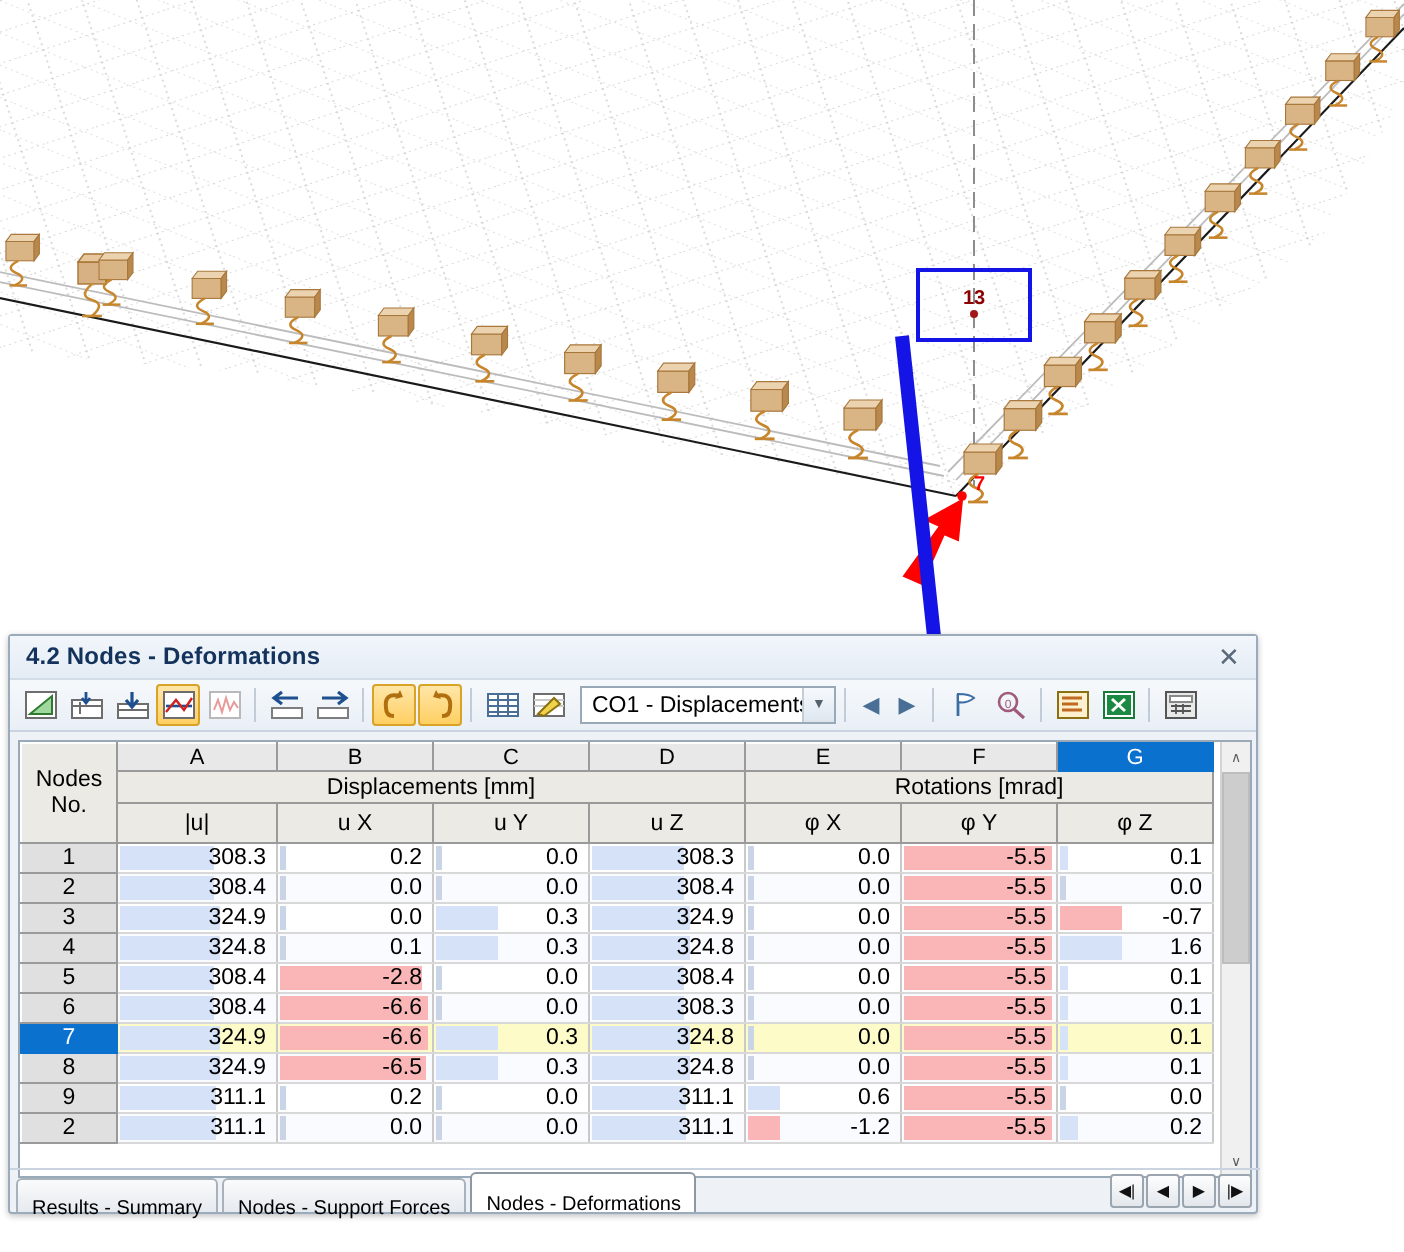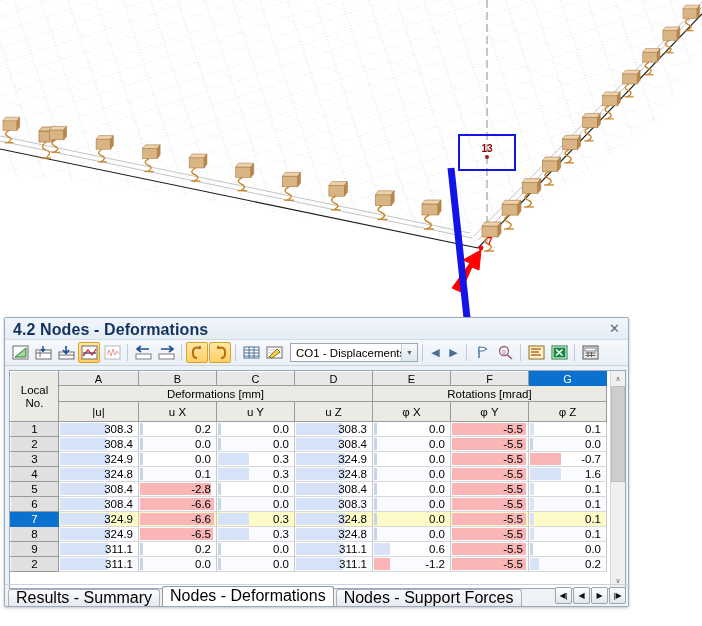--- a/index.html
+++ b/index.html
@@ -27,21 +27,21 @@
     border-radius: 2px;
     box-shadow: 0 1px 3px rgba(0,0,0,.25);
   }
   #titlebar {
     position: relative; height: 22px;
     background: linear-gradient(to bottom,#f2f6fb 0%, #e4ecf5 100%);
     border-bottom: 1px solid #d2dce6;
   }
   #titlebar .tt {
     position: absolute; left: 8px; top: 3px;
-    font-size: 16px; font-weight: bold; color: #14335c;
+    font-size: 12px; font-weight: bold; color: #14335c;
     letter-spacing: .1px;
     white-space: nowrap;
   }
   #closebtn {
     position: absolute; right: 5px; top: 2px; width: 17px; height: 17px;
     color: #5a6a7a; font-size: 13px; line-height: 17px; text-align: center;
     cursor: pointer;
   }
 
   
@@ -150,25 +150,25 @@
     background: #cdcdcd; border: 1px solid #bdbdbd;
   }
 
   
   #tabbar {
     position: absolute; left: 0; bottom: 0; width: 625px; height: 22px;
     border-top: 1px solid #c9d4e0;
     display: flex; align-items: flex-end; padding-left: 3px;
   }
   .tab {
-    height: 17px; padding: 0 7px; margin-right: 2px;
+    height: 17px; padding: 7px 7px; margin-right: 2px;
     background: linear-gradient(to bottom,#fafbfc,#e6eaef);
     border: 1px solid #a8b2bc; border-bottom: none;
     border-radius: 3px 3px 0 0;
-    font-size: 16px; color: #000; line-height: 15px;
+    font-size: 10px; color: #000; line-height: 15px;
     cursor: pointer; white-space: nowrap; flex: none;
   }
   .tab.active {
     height: 20px; line-height: 18px; background: #fff;
     border-color: #8d98a3; font-weight: normal;
   }
   #pager {
     position: absolute; right: 4px; bottom: 2px; display: flex; gap: 1px;
   }
   #pager .pb {
@@ -549,33 +549,33 @@
             <col style="width:78px">
           <col style="width:78px">
             <col style="width:78px">
             <col style="width:78px">
           <col style="width:78px">
             <col style="width:78px">
         </colgroup>
         <thead>
           <tr>
             <th class="cornerhdr" rowspan="3">
-              <div>Local</div>
+              <div>Nodes</div>
               <div>No.</div>
             </th>
             <th class="colhdr">A</th>
             <th class="colhdr">B</th>
             <th class="colhdr">C</th>
             <th class="colhdr">D</th>
             <th class="colhdr">E</th>
             <th class="colhdr">F</th>
             <th class="colhdr sel">G</th>
           </tr>
           <tr>
-            <th class="grouphdr" colspan="4">Deformations [mm]</th>
+            <th class="grouphdr" colspan="4">Displacements [mm]</th>
             <th class="grouphdr" colspan="3">Rotations [mrad]</th>
           </tr>
           <tr>
             <th class="symhdr">|u|</th>
             <th class="symhdr">u X</th>
             <th class="symhdr">u Y</th>
             <th class="symhdr">u Z</th>
             <th class="symhdr">φ X</th>
             <th class="symhdr">φ Y</th>
             <th class="symhdr">φ Z</th>
@@ -897,22 +897,22 @@
 
       <div id="vscroll">
         <div class="arw">∧</div>
         <div class="thumb"></div>
         <div class="arw bot">∨</div>
       </div>
     </div>
 
     <div id="tabbar">
       <div class="tab">Results - Summary</div>
+      <div class="tab">Nodes - Support Forces</div>
       <div class="tab active">Nodes - Deformations</div>
-      <div class="tab">Nodes - Support Forces</div>
       <div id="pager">
         <div class="pb">◀|</div>
         <div class="pb">◀</div>
         <div class="pb">▶</div>
         <div class="pb">|▶</div>
       </div>
     </div>
   </div>
 </div>
 

